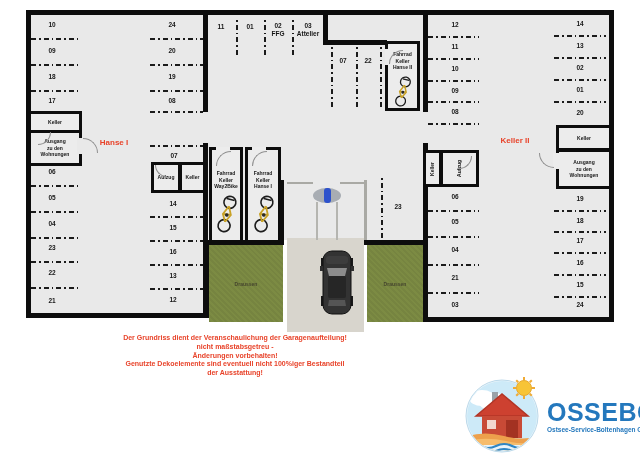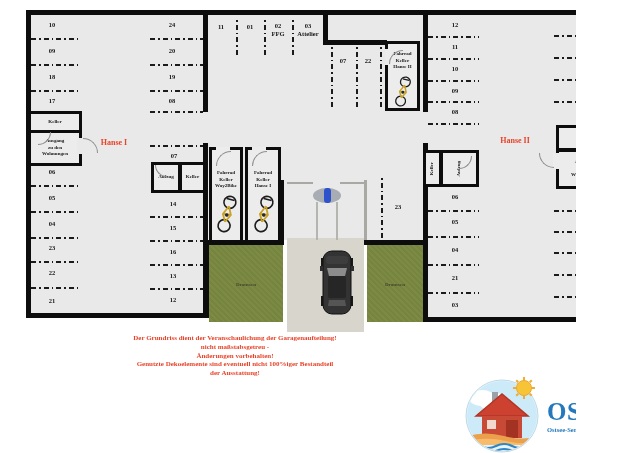--- a/index.html
+++ b/index.html
@@ -1,16 +1,16 @@
 <!DOCTYPE html>
 <html><head>
 <meta charset="utf-8">
 <style>
   html,body{margin:0;padding:0;background:#fff}
-  #plan{position:relative;width:576px;height:453px;background:#fff;font-family:Liberation Serif, serif;overflow:hidden}
+  #plan{position:relative;width:640px;height:453px;background:#fff;font-family:Liberation Sans, sans-serif;overflow:hidden}
   .floor{position:absolute;background:#e9e9e9}
   .wall{position:absolute;background:#0d0d0d}
   .gwall{position:absolute;background:#a9a9a4}
   .dh{position:absolute;height:2px;background:repeating-linear-gradient(90deg,#1b1b1b 0 5px,transparent 5px 8px,#1b1b1b 8px 9.6px,transparent 9.6px 12.6px)}
   .dv{position:absolute;width:2px;background:repeating-linear-gradient(0deg,#1b1b1b 0 5px,transparent 5px 8px,#1b1b1b 8px 9.6px,transparent 9.6px 12.6px)}
   .num{position:absolute;transform:translate(-50%,-50%);font-size:6.5px;font-weight:700;color:#161616;text-align:center;white-space:pre-line;line-height:1.2}
   .room{position:absolute;box-sizing:border-box;border:3px solid #0d0d0d;background:#ececec;display:flex;align-items:center;justify-content:center}
   .bikeroom{align-items:flex-start}
   .rlabel{font-size:5px;font-weight:700;color:#161616;text-align:center;white-space:pre-line;line-height:1.3}
   .vtext{writing-mode:vertical-rl;transform:rotate(180deg)}
@@ -228,21 +228,21 @@
   <i class="arc arc-tl" style="left:389px;top:50px;width:13px;height:13px"></i>
   <i class="gap" style="left:77px;top:138px;width:6px;height:16px;background:#e9e9e9"></i>
   <i class="arc arc-tr" style="left:83px;top:138px;width:14px;height:14px"></i>
   <i class="arc arc-br" style="left:38px;top:132px;width:12px;height:12px"></i>
   <i class="arc arc-bl" style="left:155px;top:165px;width:11px;height:11px"></i>
   <i class="arc arc-br" style="left:459px;top:156px;width:12px;height:12px"></i>
   <i class="gap" style="left:553px;top:153px;width:6px;height:16px"></i>
   <i class="arc arc-bl" style="left:539px;top:153px;width:14px;height:14px"></i>
 
   <b class="bldg" style="left:114px;top:142px">Hanse I</b>
-  <b class="bldg" style="left:515px;top:140px">Hanse II</b>
+  <b class="bldg" style="left:515px;top:140px">Keller II</b>
 
   <i style="position:absolute;left:313px;top:188px;width:28px;height:15px;background:#a8adb3;border-radius:50%"></i>
   <i style="position:absolute;left:324px;top:188px;width:7px;height:15px;background:#2d52cc;border-radius:3px"></i>
   <i style="position:absolute;left:316px;top:202px;width:2px;height:38px;background:#b5b5b0"></i>
   <i style="position:absolute;left:336px;top:202px;width:2px;height:38px;background:#b5b5b0"></i>
 
   <svg style="position:absolute;left:320px;top:250px" width="34" height="66" viewBox="0 0 34 66">
     <rect x="1" y="8" width="4" height="10" fill="#1a1a1a"></rect>
       <rect x="29" y="8" width="4" height="10" fill="#1a1a1a"></rect>
     <rect x="1" y="46" width="4" height="10" fill="#1a1a1a"></rect>

